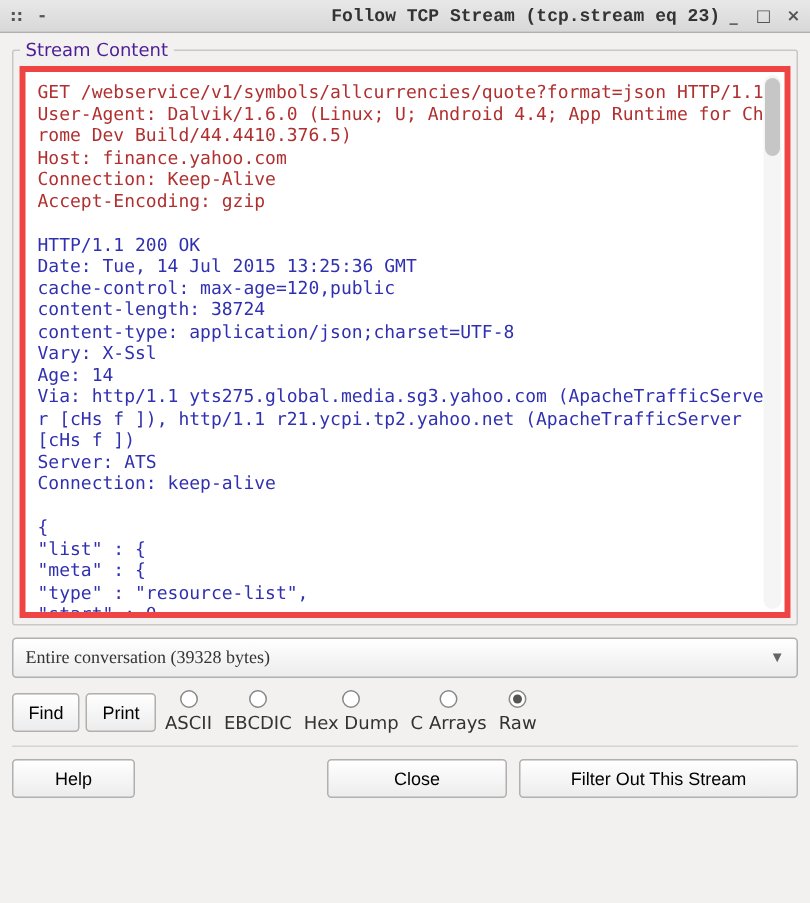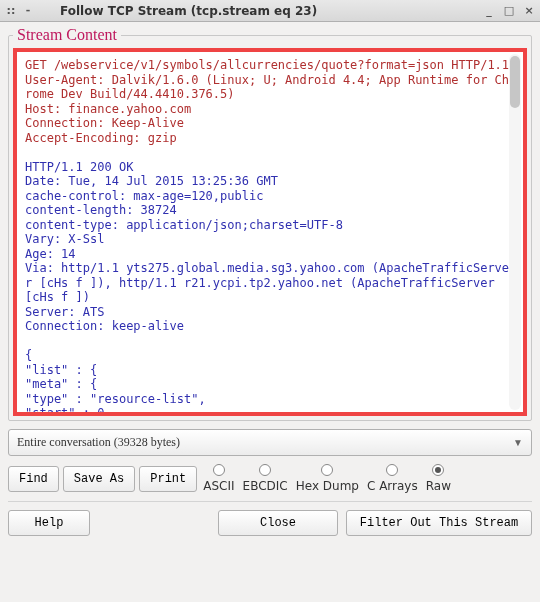--- a/index.html
+++ b/index.html
@@ -24,21 +24,22 @@
     font-size: 12px;
   }
   .titlebar .left {
     display: flex;
     align-items: center;
     gap: 3px;
     width: 56px;
   }
   .titlebar .center {
     flex: 1;
-    text-align: left;
+    text-align: right;
+    font-family: Liberation Mono, monospace;
   }
   .titlebar .right {
     display: flex;
     align-items: center;
     justify-content: flex-end;
     gap: 6px;
     width: 56px;
   }
   .tb-icon {
     font-size: 11px;
@@ -52,23 +53,22 @@
     padding: 4px 8px 10px 8px;
   }
   fieldset.stream {
     border: 1px solid #c8c8c8;
     border-radius: 2px;
     margin: 0 0 8px 0;
     padding: 4px;
   }
   fieldset.stream legend {
     padding: 0 4px;
-    font-size: 16px;
-    color: #be185d;
-    font-family: Liberation Serif, serif;
+    font-size: 12px;
+    color: #4c1d95;
   }
   .stream-box {
     position: relative;
     background: #ffffff;
     border: 4px solid #ef4444;
     height: 368px;
     overflow: hidden;
   }
   .stream-box pre {
     margin: 0;
@@ -125,21 +125,20 @@
   }
   button.btn {
     height: 26px;
     padding: 0 10px;
     background: linear-gradient(#ffffff,#ececec);
     border: 1px solid #b0b0b0;
     border-radius: 3px;
     font-size: 12px;
     cursor: pointer;
     white-space: nowrap;
-    font-family: Liberation Mono, monospace;
   }
   .radio-wrap {
     display: flex;
     align-items: center;
     gap: 3px;
     padding: 0 2px;
     font-size: 12px;
     cursor: pointer;
     white-space: nowrap;
     flex-direction: column;
@@ -226,21 +225,20 @@
     </div>
   </fieldset>
 
   <div class="combo">
     <span>Entire conversation (39328 bytes)</span>
     <span class="arrow">▼</span>
   </div>
 
   <div class="row">
     <button class="btn">Find</button>
-    <button class="btn">Save As</button>
     <button class="btn">Print</button>
 
     <label class="radio-wrap">
       <span class="radio"></span>
       <span>ASCII</span>
     </label>
     <label class="radio-wrap">
       <span class="radio"></span>
       <span>EBCDIC</span>
     </label>

